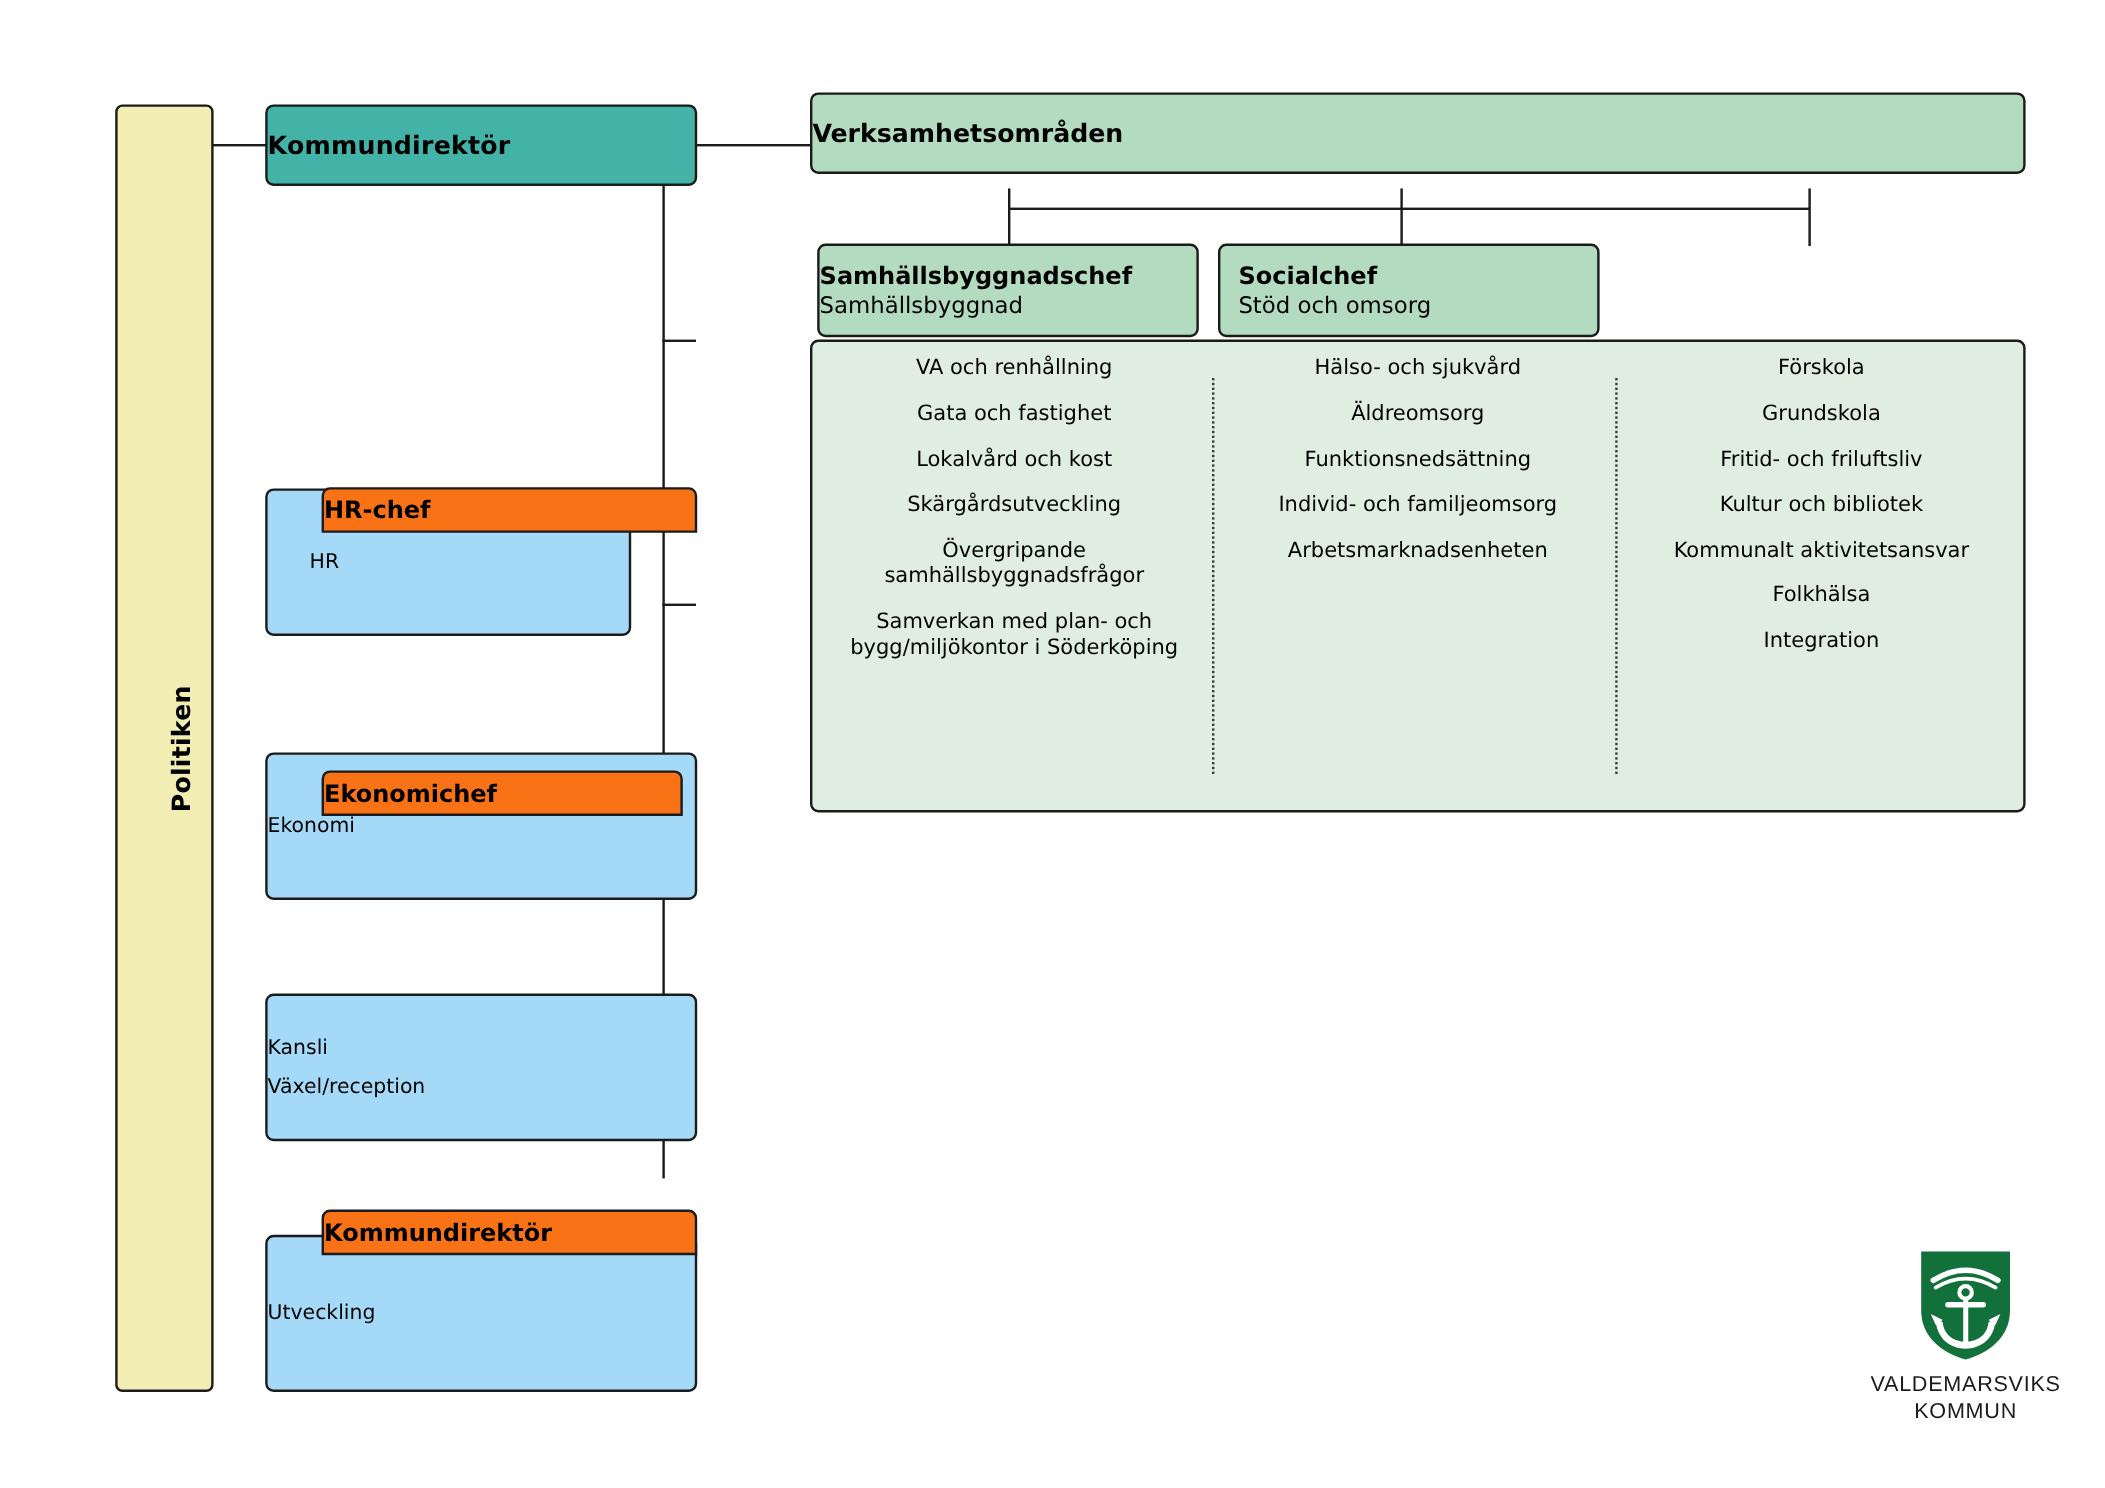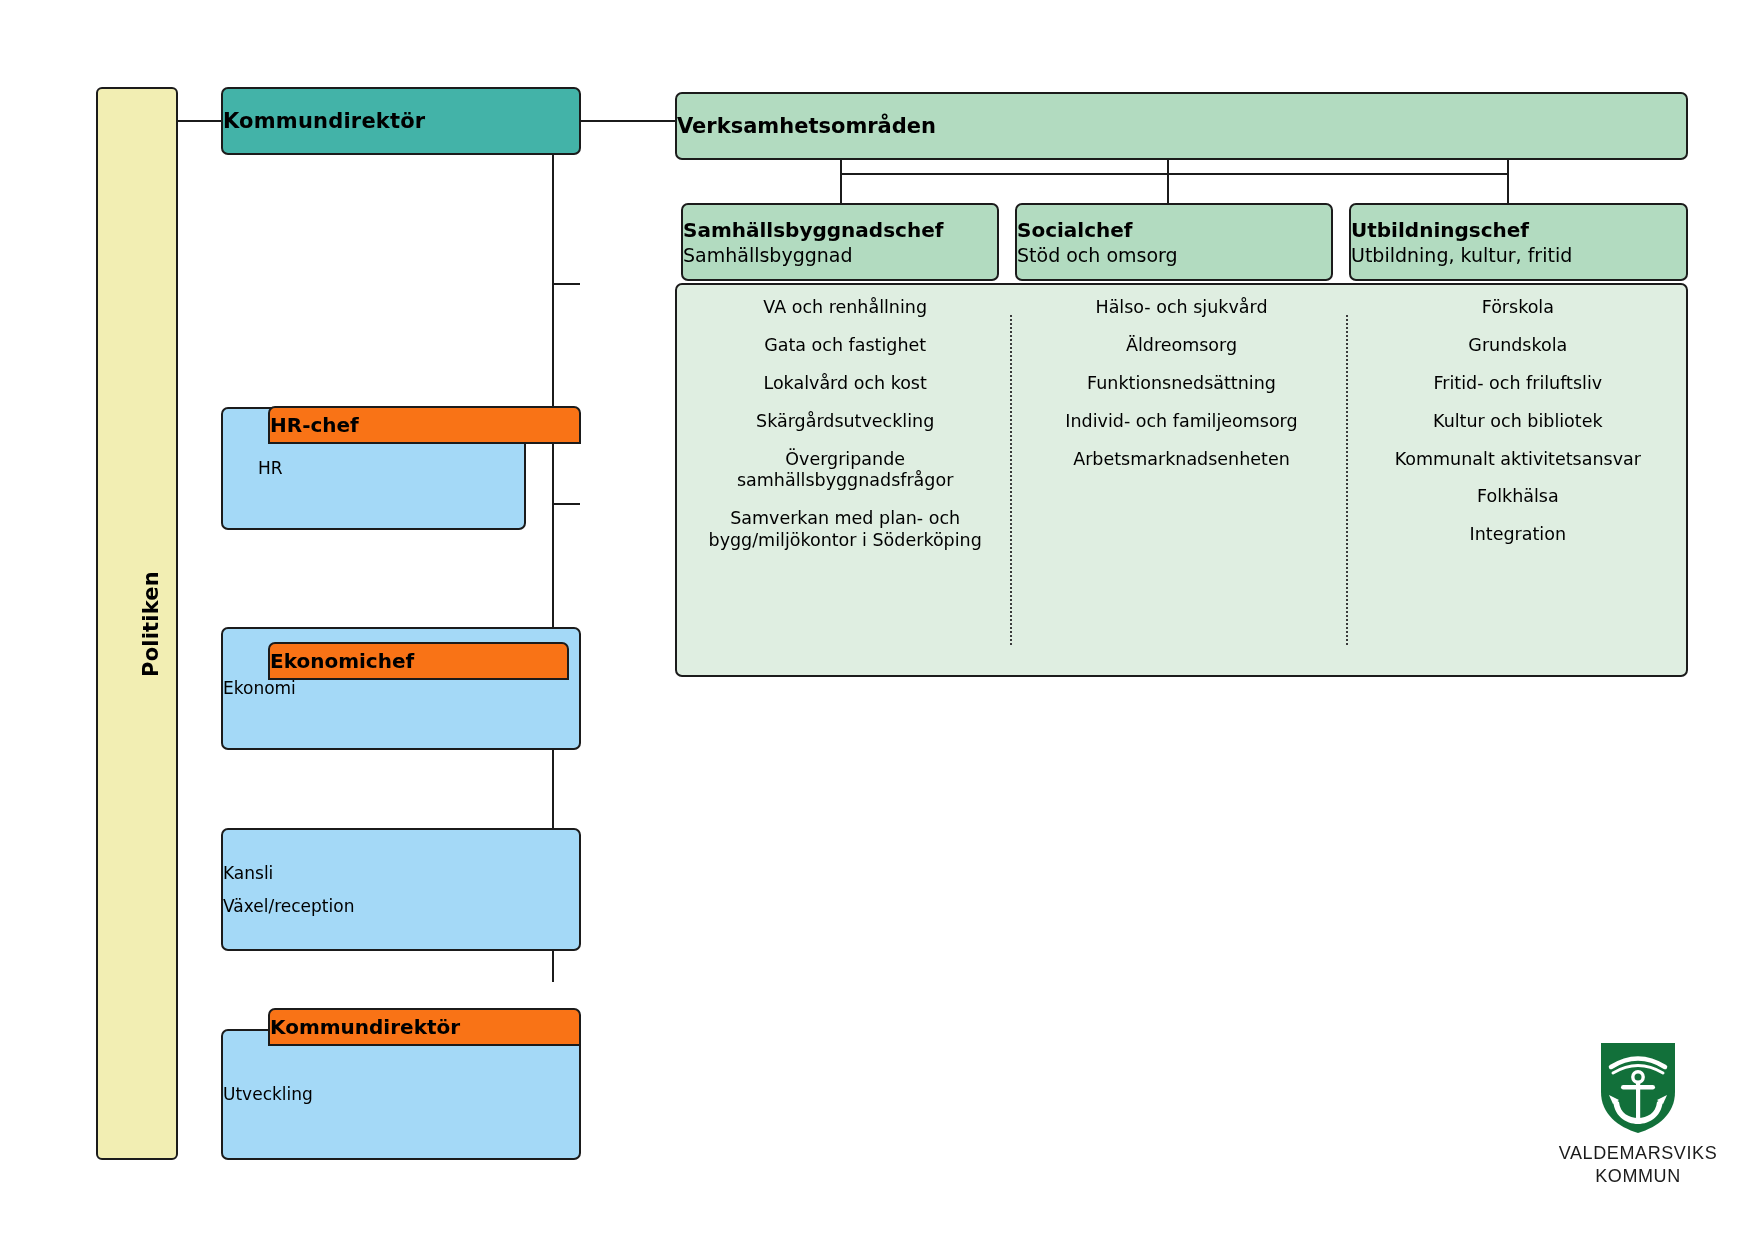--- a/index.html
+++ b/index.html
@@ -68,21 +68,21 @@
     background:#a4d9f7;
     font-size:17px;
     line-height:1.9;
     border-radius:7px;
     z-index:5;
   }
 
   
   .verks{
     background:#b2dbc0;
-    left:675px; top:92px; width:1013px; height:68px;
+    left:675px; top:77px; width:1013px; height:68px;
     font-weight:bold; font-size:21px;
   }
   .dept{
     background:#b2dbc0;
     width:318px; height:78px;
     top:203px;
     padding-top:2px;
   }
   .dept .d-title{ font-weight:bold; font-size:20px; line-height:1.25; }
   .dept .d-sub{ font-size:19px; line-height:1.3; }
@@ -208,27 +208,23 @@
   </div>
 
   <div class="box verks">
     <span>Verksamhetsområden</span>
   </div>
 
   <div class="box dept" style="left:681px;">
     <span class="d-title">Samhällsbyggnadschef</span>
     <span class="d-sub">Samhällsbyggnad</span>
   </div>
-  <div class="box dept" style="left:1015px;">
+  <div class="box dept" style="left:1015px;padding-left:15px;">
     <span class="d-title">Socialchef</span>
     <span class="d-sub">Stöd och omsorg</span>
-  </div>
-  <div class="box dept" style="left:1349px; width:339px;">
-    <span class="d-title">Utbildningschef</span>
-    <span class="d-sub">Utbildning, kultur, fritid</span>
   </div>
 
   <div class="box panel">
     <div class="vdiv" style="left:333px;"></div>
     <div class="vdiv" style="left:669px;"></div>
 
     <div class="cols">
       <div class="col">
         <div class="item">VA och renhållning</div>
         <div class="item">Gata och fastighet</div>

